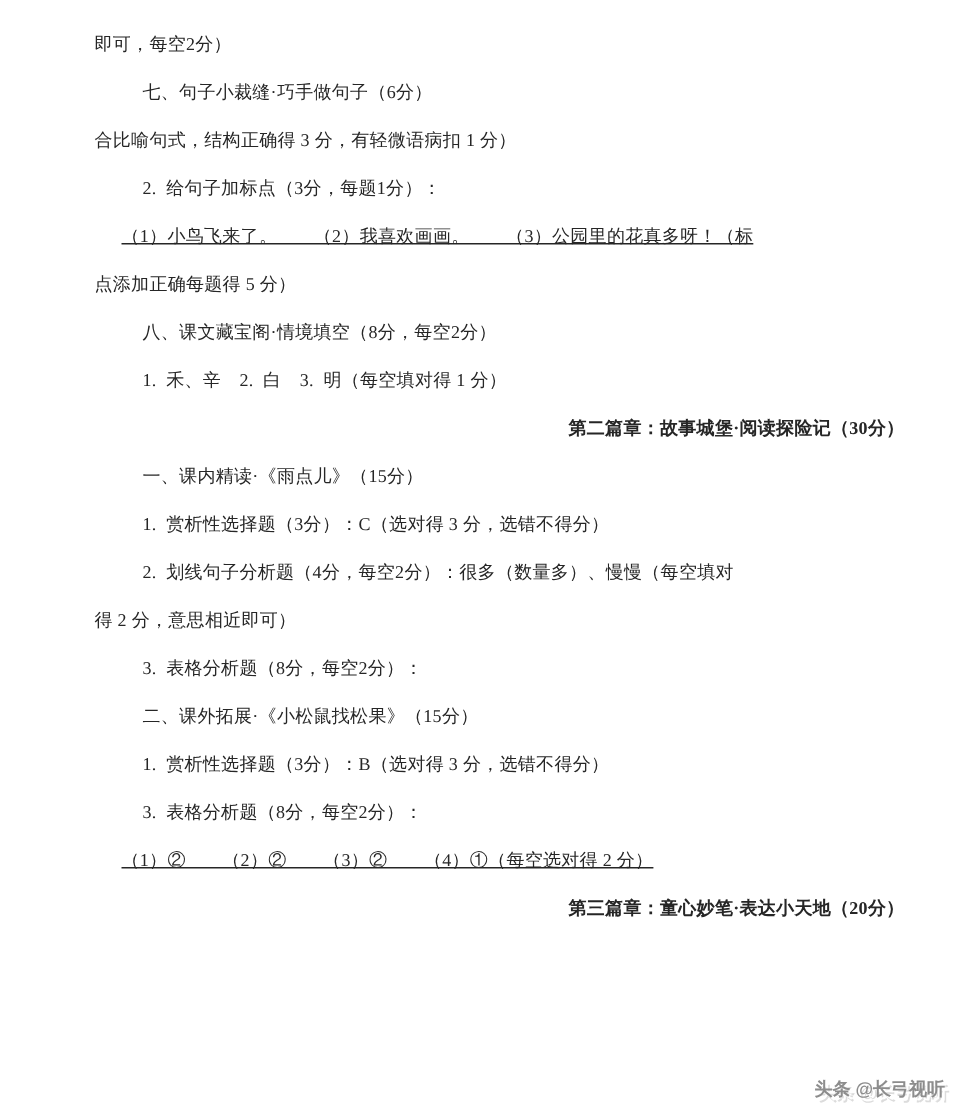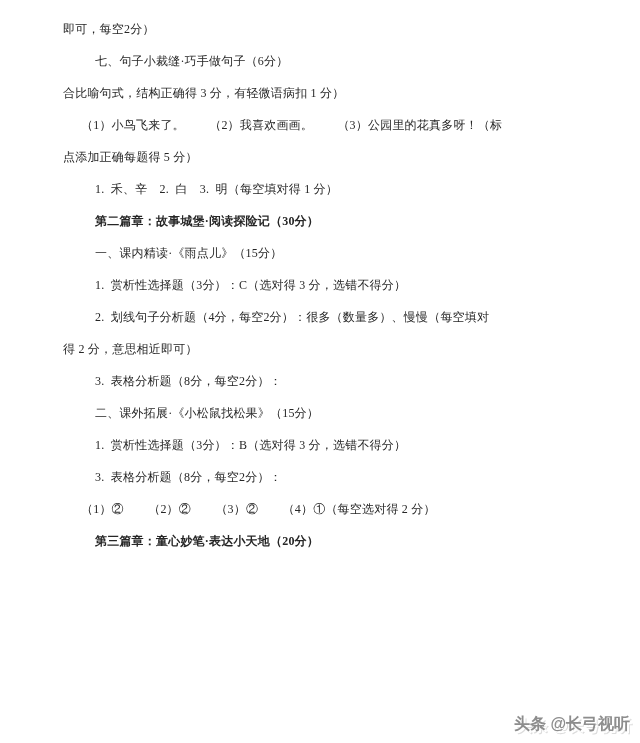--- a/index.html
+++ b/index.html
@@ -19,44 +19,46 @@
     width: 540px;
   }
   .line {
     font-size: 12px;
     line-height: 32px;
     white-space: pre;
     letter-spacing: 0.2px;
   }
   .indent-none   { padding-left: 0; }
   .indent-para   { padding-left: 32px; }
-  .indent-answer { padding-left: 18px; }
-  .bold { font-weight: 700; }
+  .indent-answer { padding-left: 18px; text-decoration: underline; }
+  .bold { font-weight: 700; text-align: right; }
   .watermark {
     position: absolute;
     right: 10px;
     bottom: 8px;
     font-family: "Liberation Sans", "DejaVu Sans", sans-serif;
-    font-size: 16px;
+    font-size: 12px;
     font-weight: 700;
     color: #8d8d8d;
     text-shadow: 2px 2px 0 #ffffff, 3px 3px 0 #dcdcdc;
     white-space: pre;
   }
 </style>
 </head>
 <body>
 
 <div class="page">
   <div class="doc">
       <div class="line indent-none">即可，每空2分）</div>
       <div class="line indent-para">七、句子小裁缝·巧手做句子（6分）</div>
       <div class="line indent-none">合比喻句式，结构正确得 3 分，有轻微语病扣 1 分）</div>
+      <div class="line indent-para">2.  给句子加标点（3分，每题1分）：</div>
       <div class="line indent-answer">（1）小鸟飞来了。　　（2）我喜欢画画。　　（3）公园里的花真多呀！（标</div>
       <div class="line indent-none">点添加正确每题得 5 分）</div>
+      <div class="line indent-para">八、课文藏宝阁·情境填空（8分，每空2分）</div>
       <div class="line indent-para">1.  禾、辛　2.  白　3.  明（每空填对得 1 分）</div>
       <div class="line indent-para bold">第二篇章：故事城堡·阅读探险记（30分）</div>
       <div class="line indent-para">一、课内精读·《雨点儿》（15分）</div>
       <div class="line indent-para">1.  赏析性选择题（3分）：C（选对得 3 分，选错不得分）</div>
       <div class="line indent-para">2.  划线句子分析题（4分，每空2分）：很多（数量多）、慢慢（每空填对</div>
       <div class="line indent-none">得 2 分，意思相近即可）</div>
       <div class="line indent-para">3.  表格分析题（8分，每空2分）：</div>
       <div class="line indent-para">二、课外拓展·《小松鼠找松果》（15分）</div>
       <div class="line indent-para">1.  赏析性选择题（3分）：B（选对得 3 分，选错不得分）</div>
       <div class="line indent-para">3.  表格分析题（8分，每空2分）：</div>

